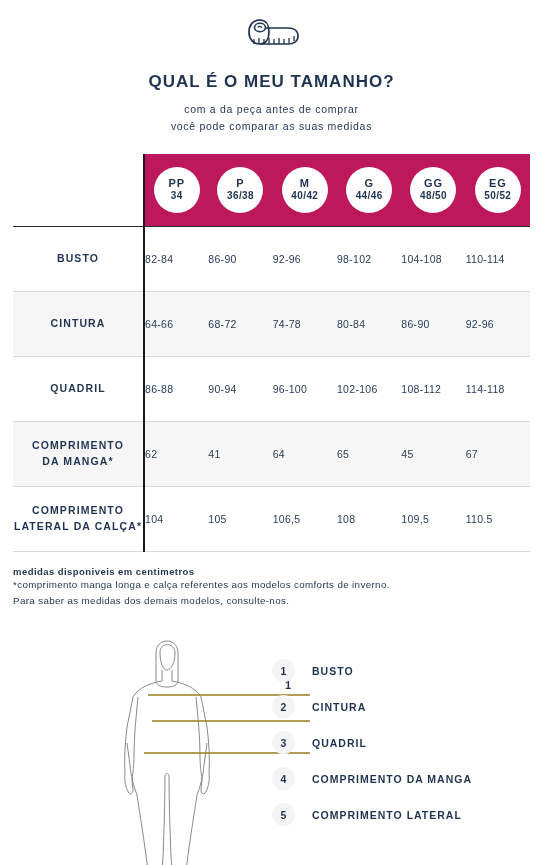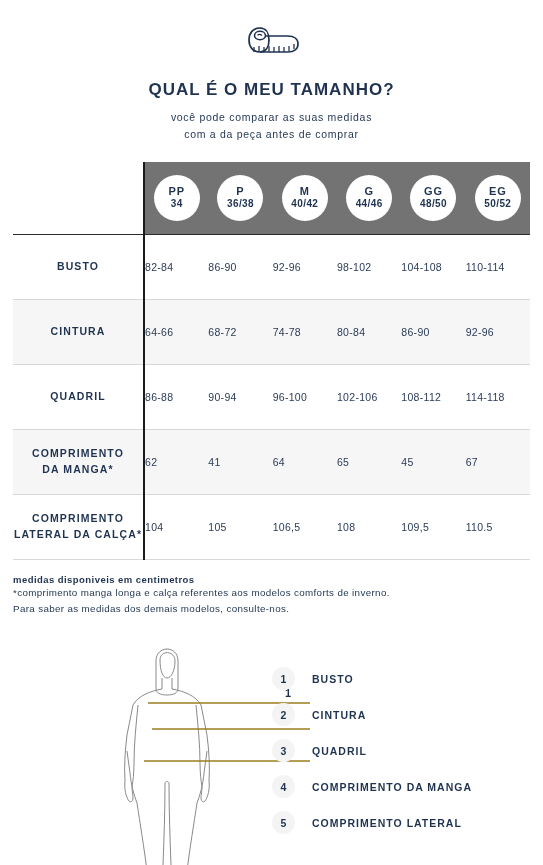--- a/index.html
+++ b/index.html
@@ -2,39 +2,39 @@
 <html><head>
 <meta charset="utf-8">
 <style>
   html,body{margin:0;padding:0;}
   body{
     width:543px;height:865px;background:#ffffff;
     font-family:"Liberation Sans", sans-serif;
     color:#1f3350;overflow:hidden;position:relative;
   }
   
-  .hero{padding-top:22px;text-align:center;}
+  .hero{padding-top:14px;text-align:center;}
   .tape-icon{display:block;margin:0 auto;}
   .hero-title{
     font-size:17px;font-weight:bold;letter-spacing:1.0px;
     color:#1f3350;margin:14px 0 9px 0;
   }
   .hero-sub{
     font-size:10.5px;letter-spacing:.7px;color:#1f3350;
     line-height:1.65;font-weight:400;
   }
   
   .size-table{
     margin:18px 13px 0 13px;width:517px;border-collapse:collapse;
     table-layout:fixed;
   }
   .size-table td,.size-table th{padding:0;}
   .hdr-label{width:130px;background:#ffffff;border:0;}
   .hdr-cell{
-    background:#737373;height:72px;text-align:center;vertical-align:middle;
+    background:#be185d;height:72px;text-align:center;vertical-align:middle;
     border:0;
   }
   .hdr-cell.first{border-left:2px solid #1a1a1a;}
   .chip{
     width:46px;height:46px;border-radius:50%;background:#ffffff;
     display:inline-flex;flex-direction:column;align-items:center;
     justify-content:center;line-height:1.25;
   }
   .chip .c-a{font-size:11px;font-weight:bold;letter-spacing:.9px;}
   .chip .c-b{font-size:10px;font-weight:bold;letter-spacing:.4px;}
@@ -97,22 +97,22 @@
         <line x1="34" y1="30" x2="34" y2="25"></line>
           <line x1="39" y1="30" x2="39" y2="24"></line>
         <line x1="44" y1="30" x2="44" y2="25"></line>
           <line x1="49" y1="29" x2="49" y2="24"></line>
         <line x1="54" y1="27" x2="54" y2="22"></line>
       </g>
     </svg>
   </span>
   <div class="hero-title">QUAL É O MEU TAMANHO?</div>
   <div class="hero-sub">
+    <div>com a da peça antes de comprar</div>
     <div>você pode comparar as suas medidas</div>
-    <div>com a da peça antes de comprar</div>
   </div>
 </div>
 
 <table class="size-table">
   <thead>
     <tr>
       <th class="hdr-label"></th>
       <th class="hdr-cell first">
         <span class="chip">
           <span class="c-a">PP</span>

